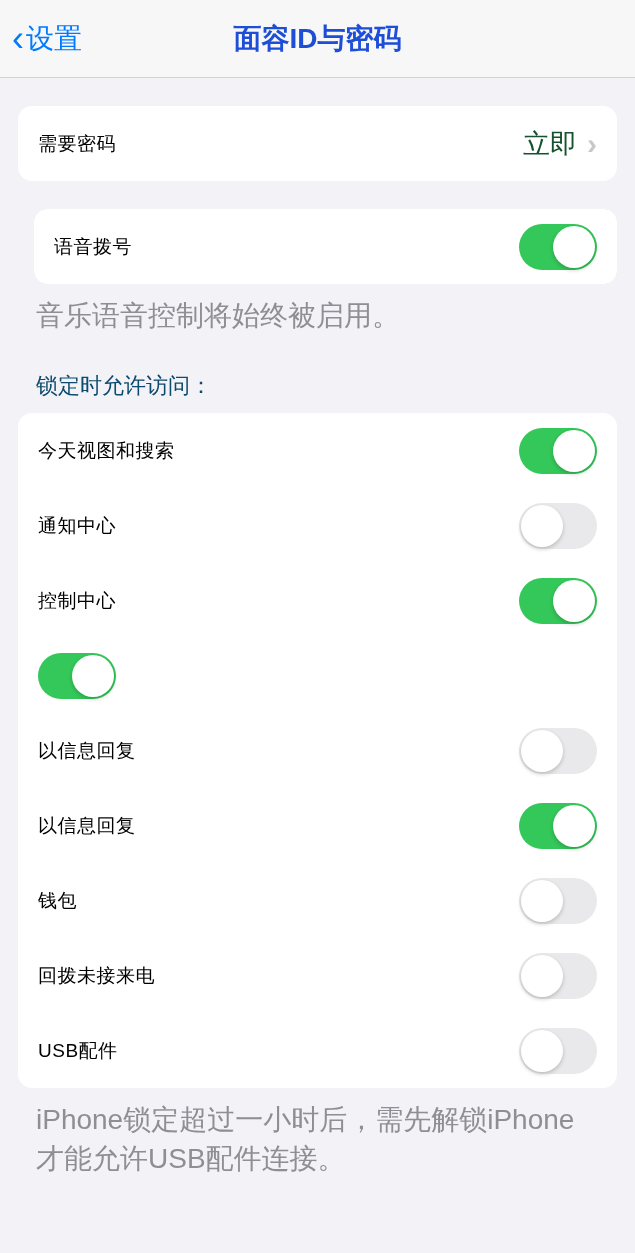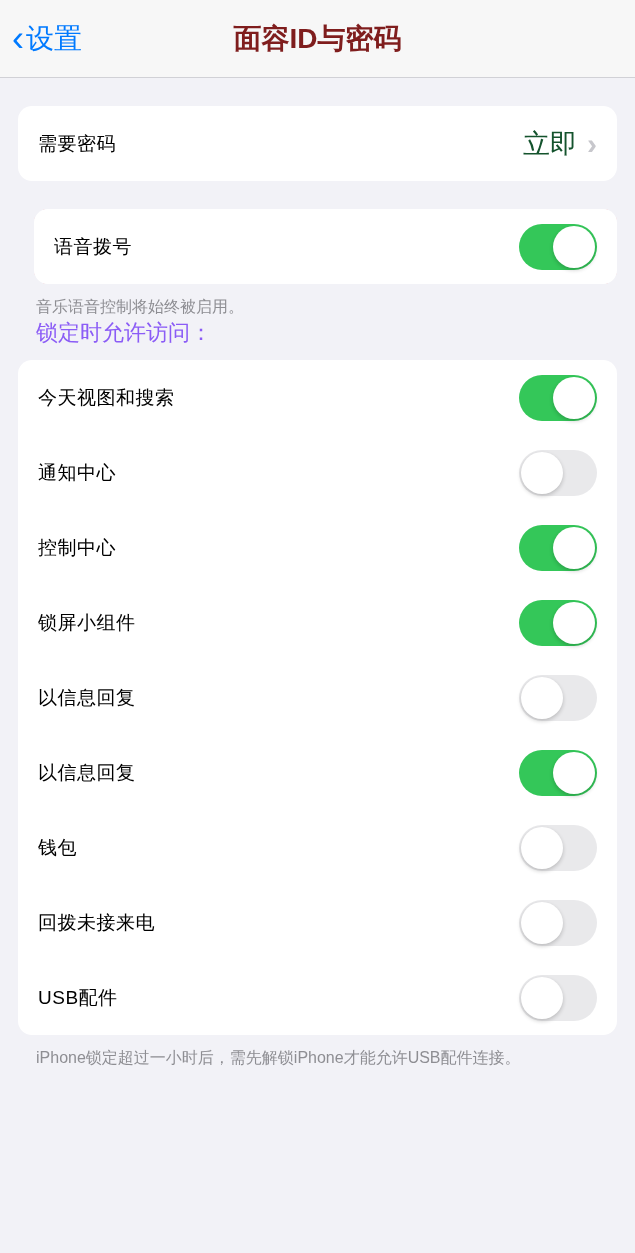--- a/index.html
+++ b/index.html
@@ -34,21 +34,21 @@
     }
     .back-chevron {
       font-size: 36px;
       font-weight: 500;
       margin-right: 2px;
       line-height: 1;
     }
     .header-title {
       font-size: 28px;
       font-weight: 600;
-      color: #7f1d1d;
+      color: #1d4ed8;
     }
     .content {
       padding: 0;
     }
     .group {
       margin: 28px 18px 0 18px;
       background: #fff;
       border-radius: 14px;
       overflow: hidden;
     }
@@ -113,29 +113,30 @@
       box-shadow: 0 2px 4px rgba(0,0,0,0.2);
       transition: left 0.2s;
     }
     .toggle.on .toggle-knob {
       left: 34px;
     }
     .toggle.off .toggle-knob {
       left: 2px;
     }
     .footer-text {
-      font-size: 16px;
+      font-size: 28px;
       color: #8e8e93;
       padding: 12px 36px 0 36px;
       line-height: 1.4;
     }
     .section-header {
       font-size: 22px;
-      color: #8b5cf6;
+      color: #0c4a6e;
       padding: 0 36px 12px 36px;
+      margin-top: 36px;
     }
     .group.after-header {
       margin-top: 0;
     }
     .group-container-1 {
       position: relative;
       margin-left: 16px;
     }
     .highlight-overlay-1 {
       position: absolute;
@@ -220,21 +221,20 @@
       <div class="row-wrapper">
         <div class="row">
           <span class="row-label">控制中心</span>
           <div class="toggle on">
             <div class="toggle-knob"></div>
           </div>
         </div>
       </div>
       <div class="row-wrapper">
         <div class="row">
-          <span class="row-label">锁屏小组件</span>
           <div class="toggle on">
             <div class="toggle-knob"></div>
           </div>
         </div>
       </div>
       <div class="row-wrapper">
         <div class="row">
           <span class="row-label">以信息回复</span>
           <div class="toggle off">
             <div class="toggle-knob"></div>

